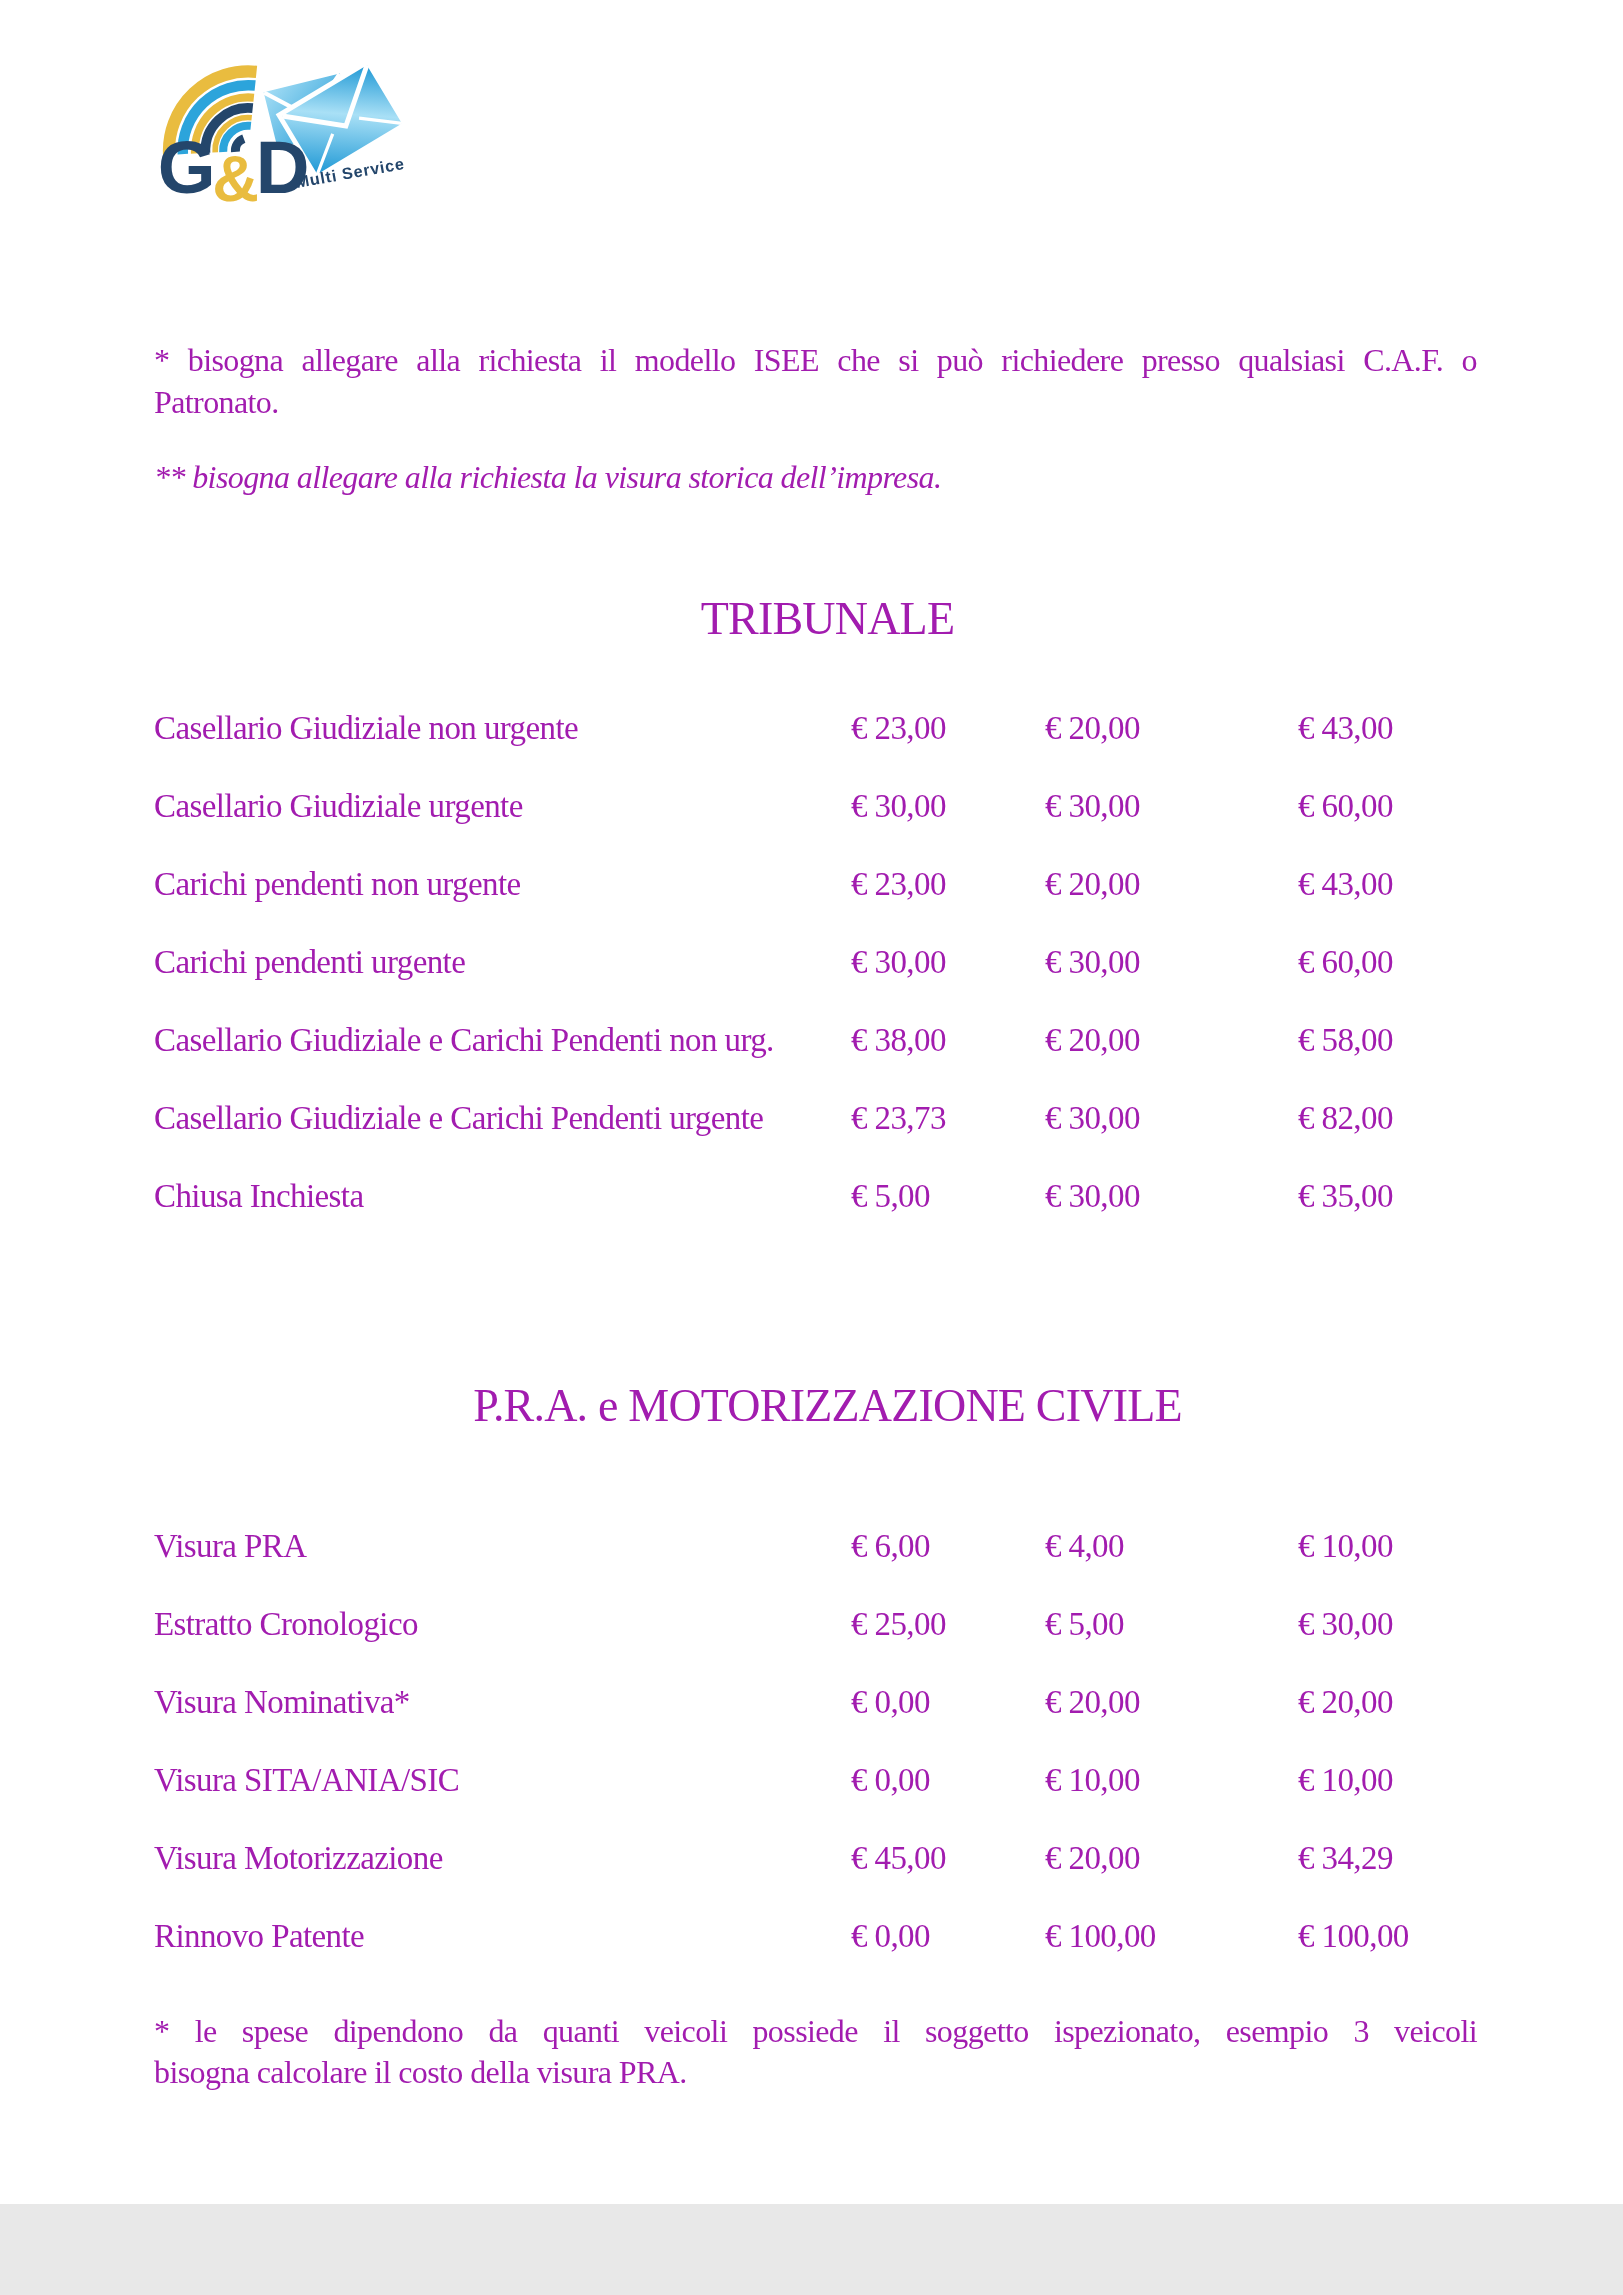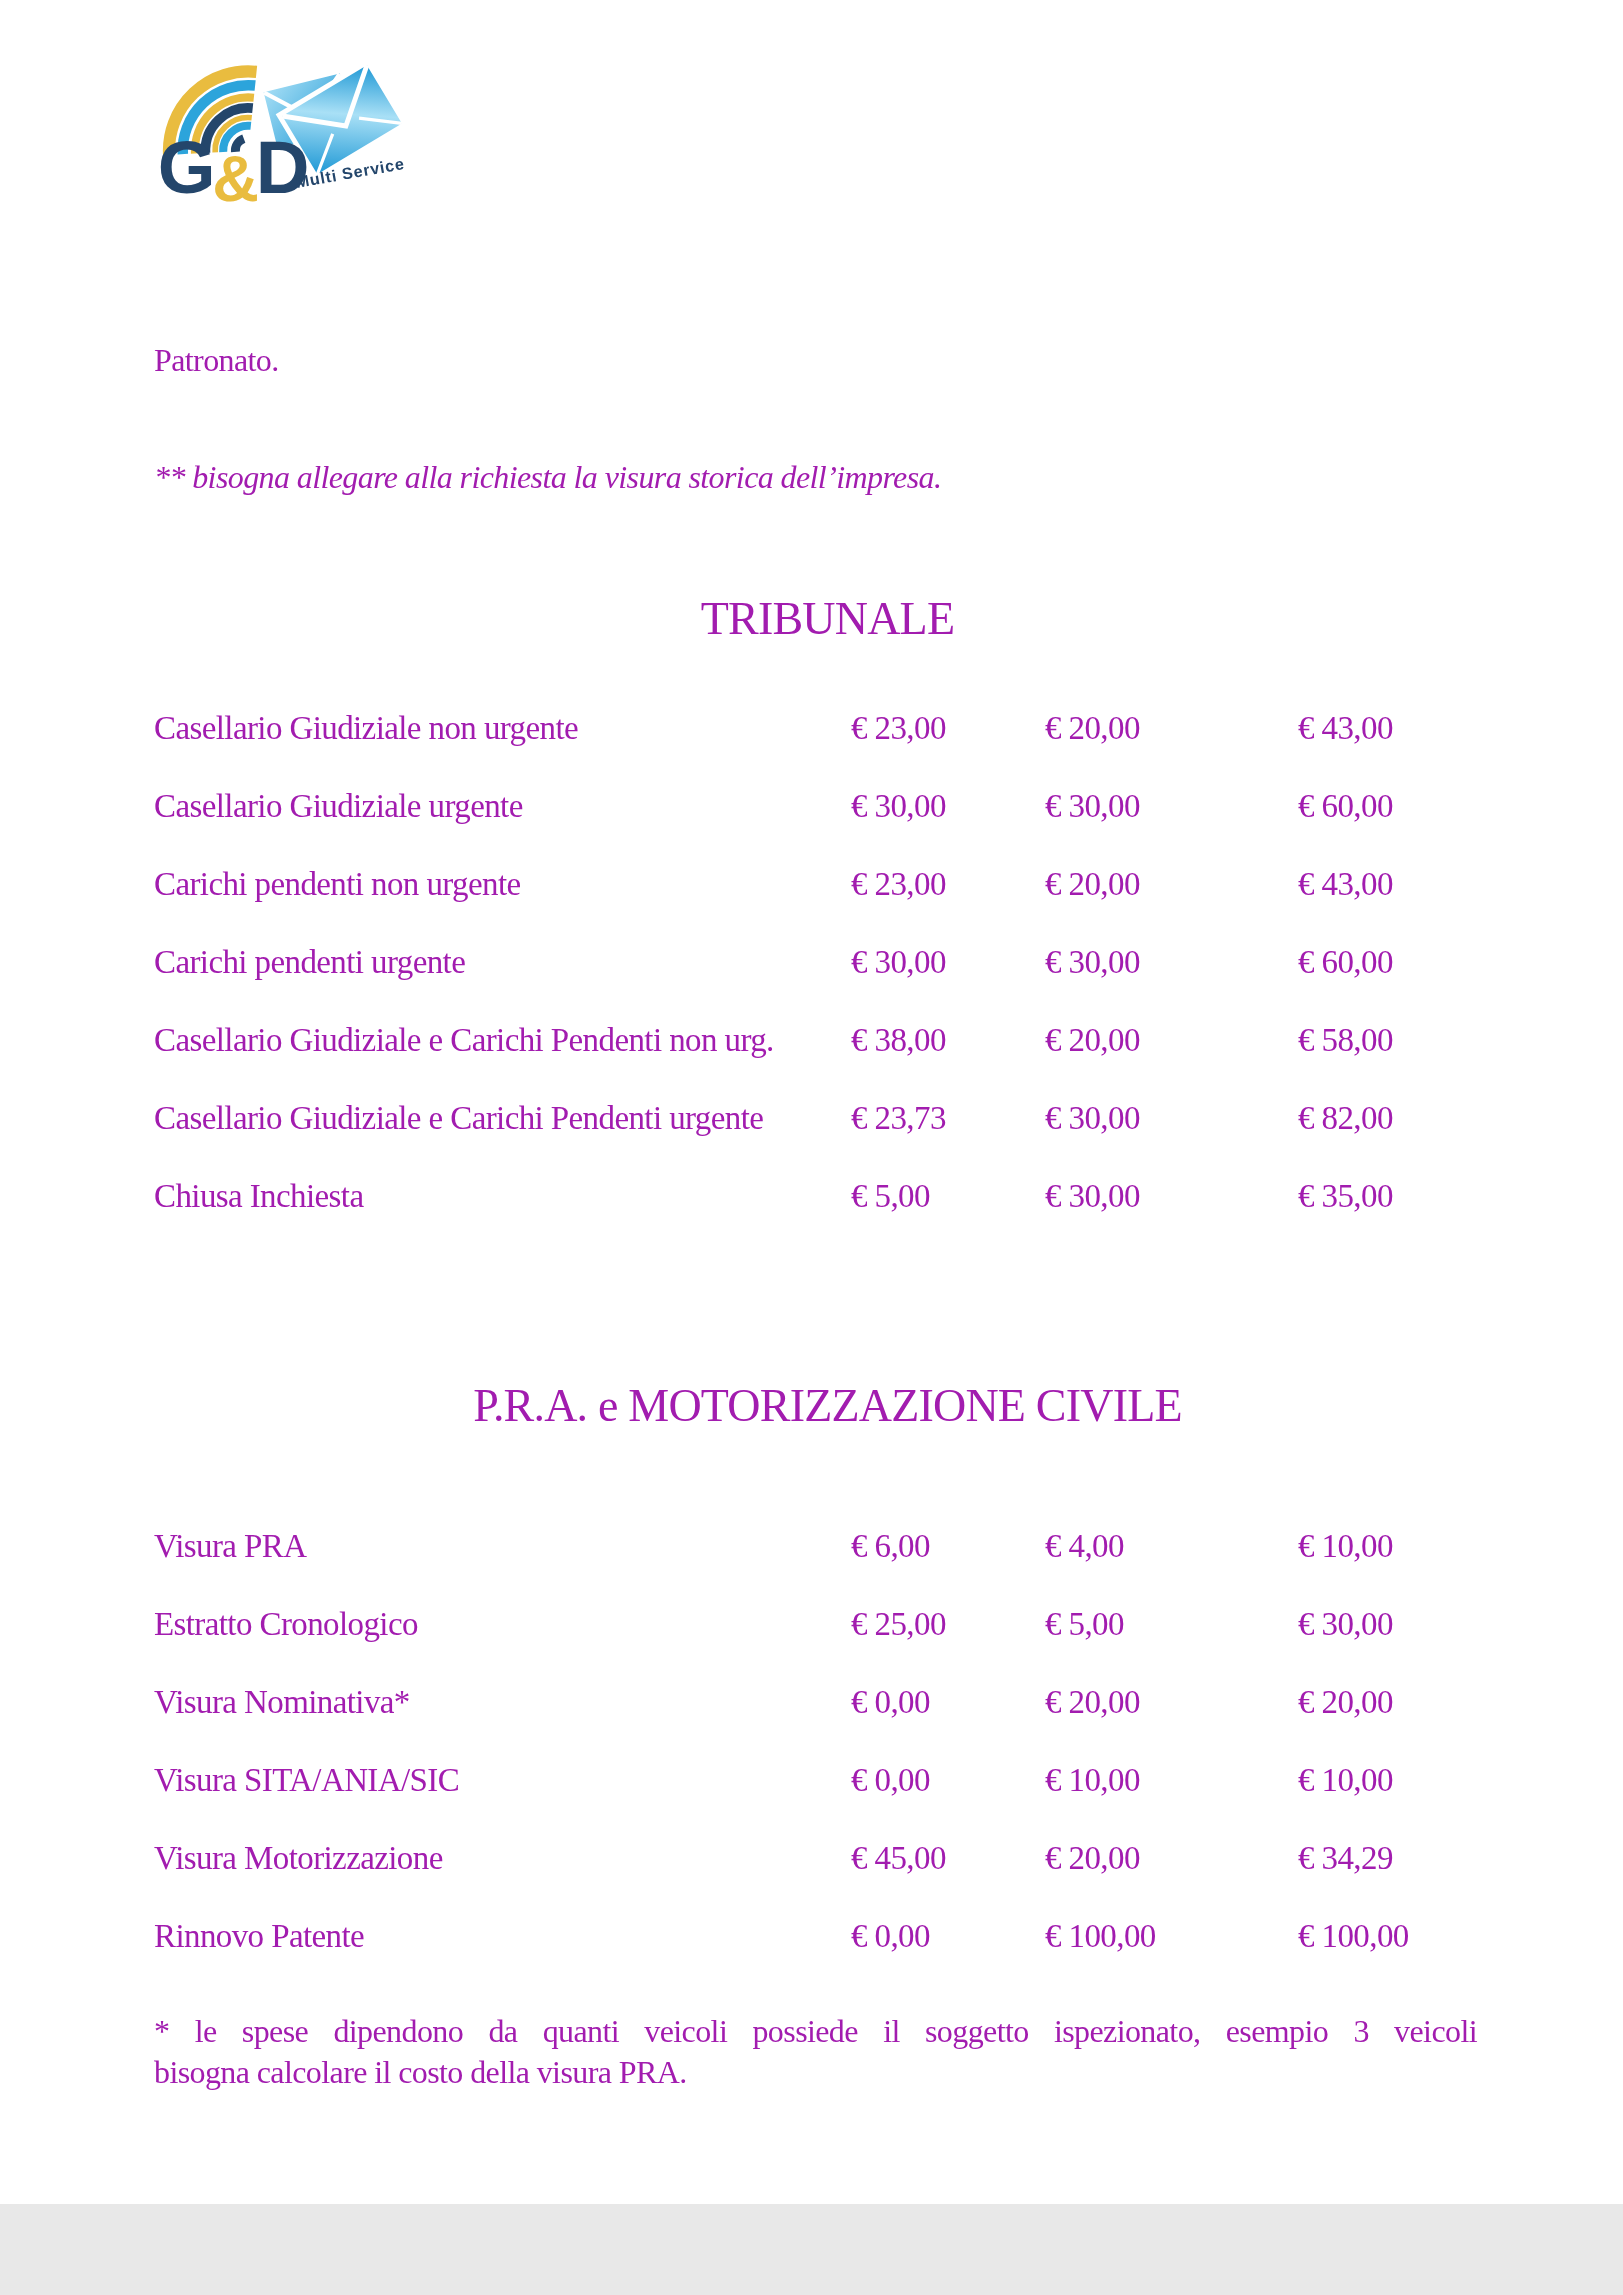--- a/index.html
+++ b/index.html
@@ -84,20 +84,21 @@
         <path d="M 3 3 L 64 54 L 125 3" fill="none" stroke="#ffffff" stroke-width="6"></path>
         <path d="M 3 87 L 45 54 M 125 87 L 83 54" fill="none" stroke="#ffffff" stroke-width="4"></path>
       </g>
     </g>
 
     <text x="0" y="158" font-family="Liberation Sans, sans-serif" font-size="92" font-weight="bold" letter-spacing="-4"><tspan fill="#24466B">G</tspan><tspan dy="10" font-size="80" fill="#E9BC3F">&amp;</tspan><tspan dy="-10" fill="#24466B">D</tspan></text>
     <text transform="translate(172,152) rotate(-10)" font-family="Liberation Sans, sans-serif" font-size="20" font-weight="bold" letter-spacing="1" fill="#24466B">Multi Service</text>
   </svg>
 
   <div class="note note-1">
+    <span class="jline stretch">* bisogna allegare alla richiesta il modello ISEE che si può richiedere presso qualsiasi C.A.F. o</span>
     <span class="jline">Patronato.</span>
   </div>
 
   <div class="note note-2">** bisogna allegare alla richiesta la visura storica dell’impresa.</div>
 
   <h1 class="section-title title-1">TRIBUNALE</h1>
 
   <div class="price-table table-1">
     <div class="prow">
       <span class="plabel">Casellario Giudiziale non urgente</span>

